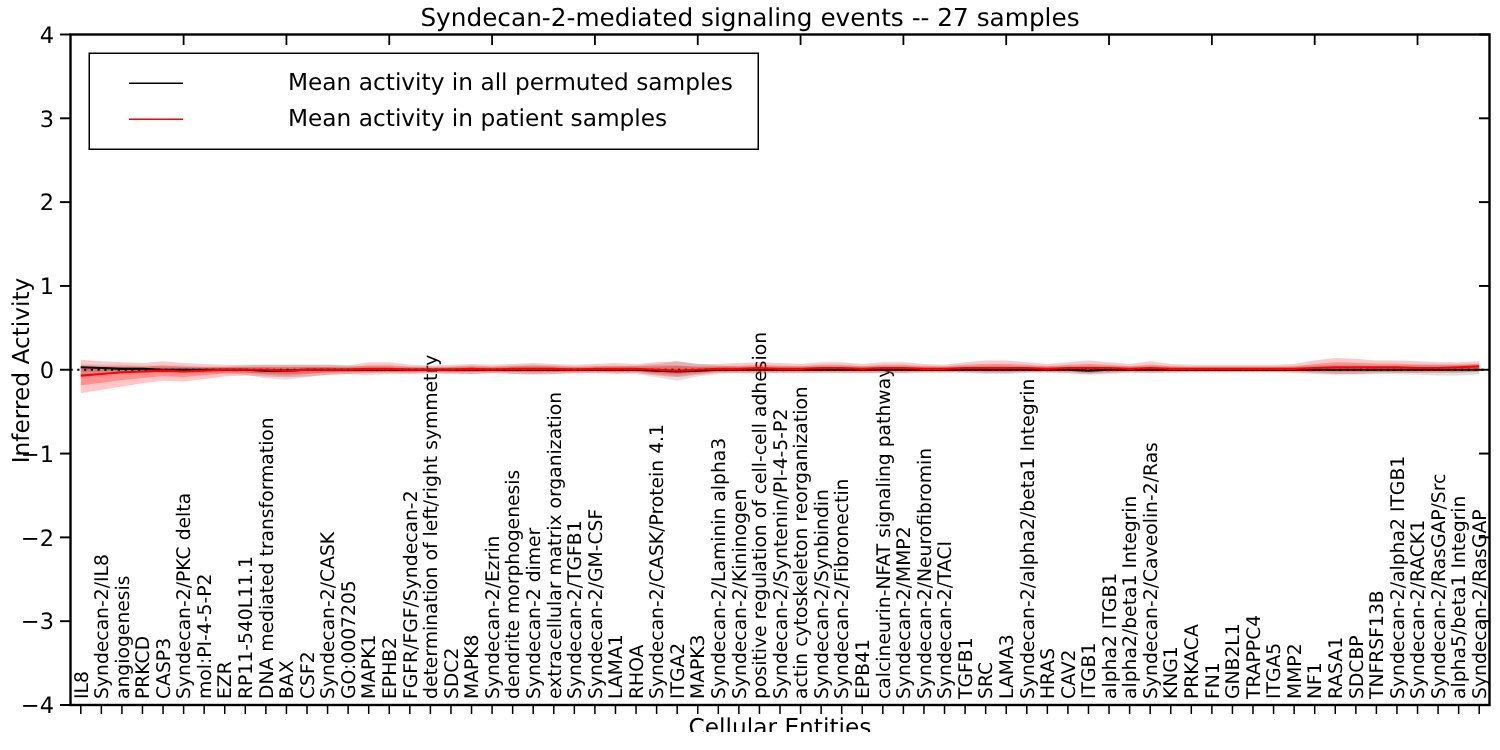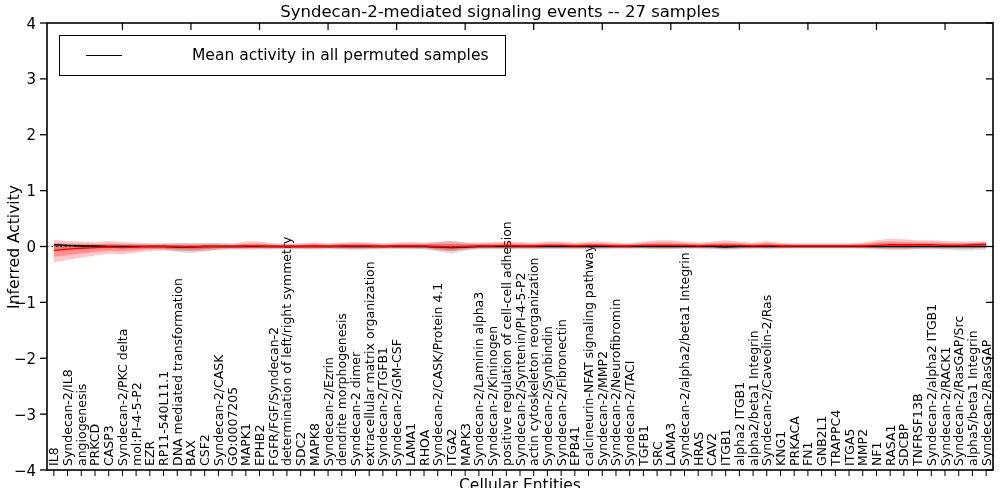--- a/index.html
+++ b/index.html
@@ -210,14 +210,18 @@
       <line x1="958.7246376811594" x2="958.7246376811594" y1="470" y2="476" stroke="#000" stroke-width="1"></line>
       <line x1="972.4347826086956" x2="972.4347826086956" y1="470" y2="476" stroke="#000" stroke-width="1"></line>
       <line x1="986.1449275362319" x2="986.1449275362319" y1="470" y2="476" stroke="#000" stroke-width="1"></line>
     </svg>
 
   <div class="legend">
     <div class="legend-row">
       <span class="legend-line" style="border-top-color: rgb(0, 0, 0);"></span>
       <span class="legend-label">Mean activity in all permuted samples</span>
     </div>
+    <div class="legend-row">
+      <span class="legend-line" style="border-top-color: rgb(255, 0, 0);"></span>
+      <span class="legend-label">Mean activity in patient samples</span>
+    </div>
   </div>
 </div>
 
 </body></html>

